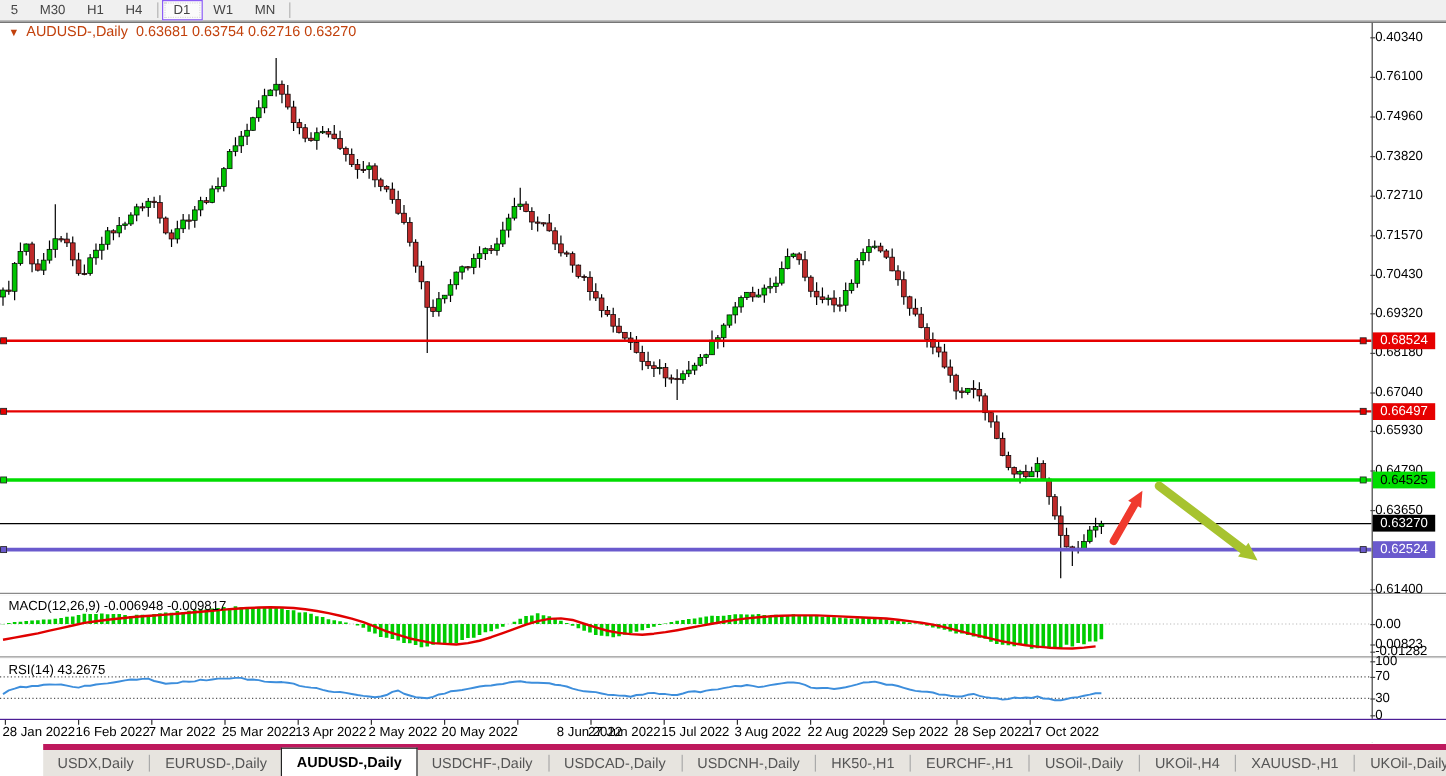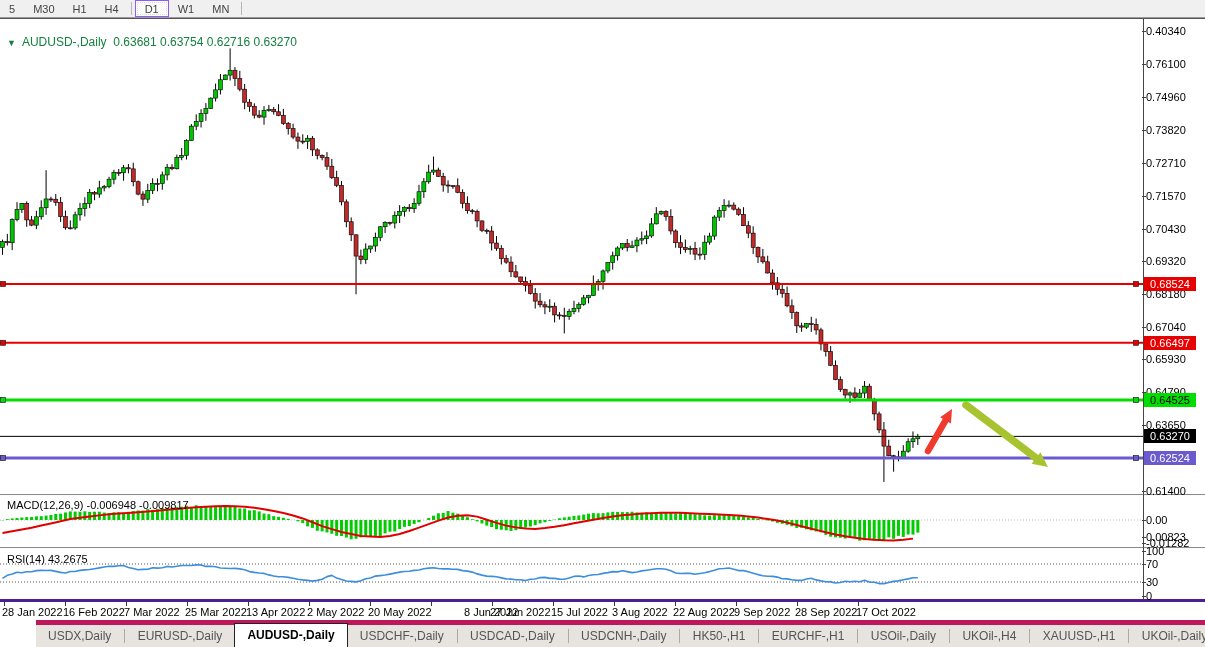--- a/index.html
+++ b/index.html
@@ -13,30 +13,30 @@
   .tf-btn.active{background:#fbfbfb;border:1px solid #8b5cf6;outline:1px dotted #dcdcdc;outline-offset:-3px;}
   .tf-sep{width:1px;background:#b5b5b5;margin:2px 3px;}
   
   #chart-frame{position:absolute;left:0;top:18px;width:1205px;height:600px;background:#fff;border-top:1px solid #555;}
   #main-plot,#macd-plot,#rsi-plot{position:absolute;left:0;}
   #main-plot{top:0;width:1143px;height:475px;}
   #macd-plot{top:477px;width:1143px;height:51px;}
   #rsi-plot{top:531px;width:1143px;height:48px;}
   .divider{position:absolute;left:0;width:1205px;height:2px;border-top:1px solid #8a8a8a;border-bottom:1px solid #fdfdfd;background:#d9d9d9;}
   #axis-line{position:absolute;left:1143px;top:0;width:1px;height:600px;background:#444;}
-  #chart-title{position:absolute;left:7px;top:16px;font-size:12px;color:#15803d;white-space:nowrap;}
+  #chart-title{position:absolute;left:7px;top:0;font-size:12px;color:#c2410c;white-space:nowrap;}
   #chart-title .tri{font-size:9px;margin-right:6px;}
   .panel-label{position:absolute;left:7px;font-size:11px;color:#000;white-space:nowrap;}
   
   .axis-label{position:absolute;left:1146px;width:59px;font-size:11px;color:#000;white-space:nowrap;}
   .axis-label:before{content:"";position:absolute;left:-4px;top:6px;width:4px;height:1px;background:#444;}
   .price-badge{position:absolute;left:1144px;width:52px;height:14px;font-size:11px;line-height:14px;
                text-align:center;white-space:nowrap;z-index:5;}
   
-  #date-axis{position:absolute;left:0;top:580px;width:1205px;height:20px;background:#fff;border-top:3px solid #4c1d95;}
+  #date-axis{position:absolute;left:0;top:580px;width:1205px;height:20px;background:#fff;border-top:1px solid #4c1d95;}
   .date-label{position:absolute;top:4px;font-size:11px;color:#000;white-space:nowrap;}
   .date-tick{position:absolute;top:0;width:1px;height:4px;background:#333;}
   
   #tabbar{position:absolute;left:0;top:620px;width:1205px;height:27px;background:#e7e4df;border-top:5px solid #be185d;
           display:flex;align-items:flex-end;margin-left:36px;}
   .tab{height:21px;margin-top:3px;padding:3px 12px 0 12px;font-size:12px;color:#555;white-space:nowrap;cursor:default;}
   .tab.active{background:#fff;color:#000;font-weight:bold;height:24px;padding-top:4px;
               border:1px solid #222;border-bottom:none;margin-top:0;}
   .tab-sep{width:1px;height:14px;background:#aaa;margin:0 1px 4px 1px;}
   #tab-scroll{margin-left:auto;display:flex;align-items:center;height:100%;padding-right:6px;color:#666;font-size:8px;}

